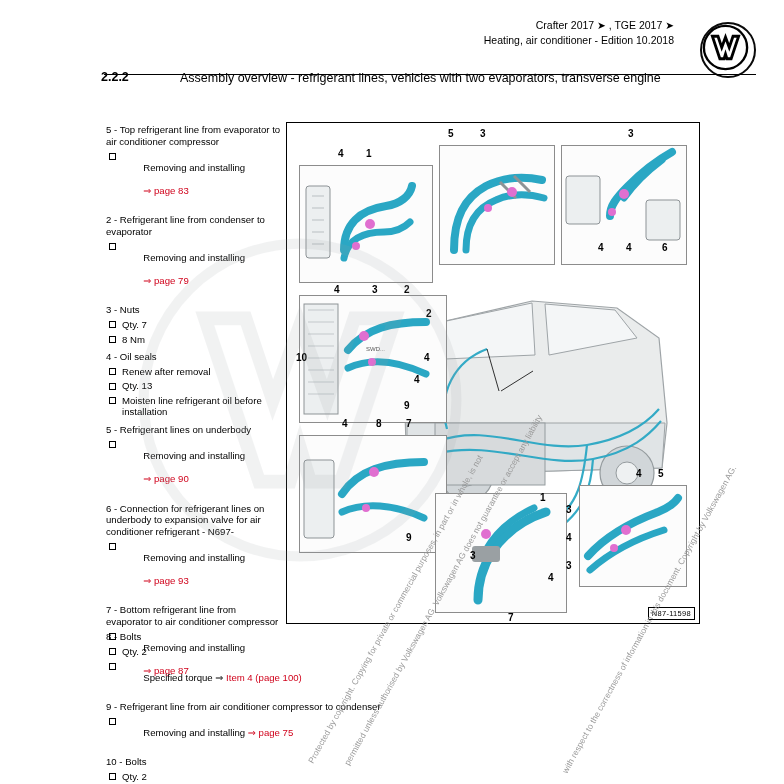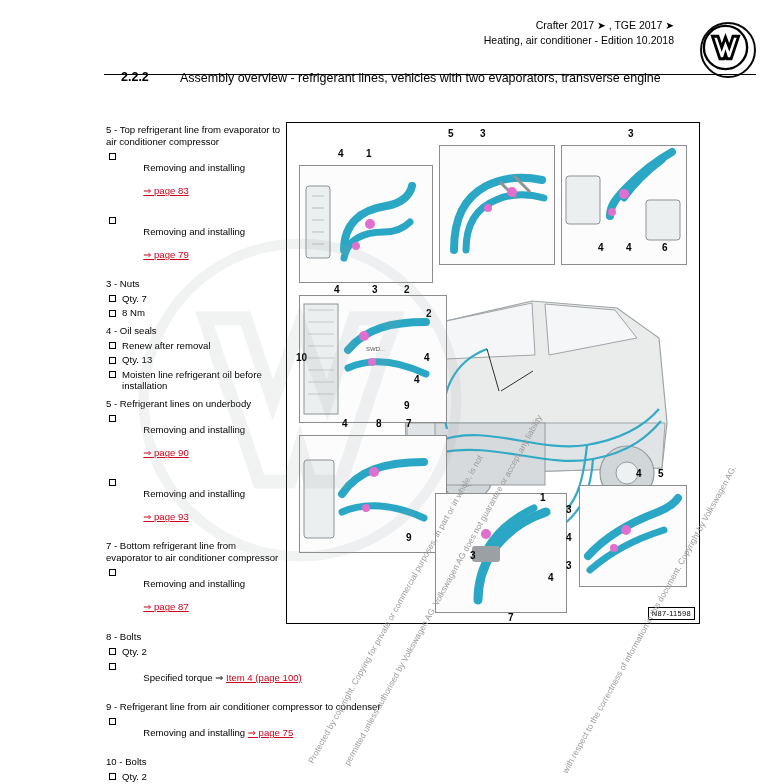--- a/index.html
+++ b/index.html
@@ -26,42 +26,42 @@
     border-radius:50%;border:2.5px solid #0a0a0a;
     background:#fff;
   }
   .vw-logo svg{display:block;}
   .header-rule{
     position:absolute;left:104px;right:28px;top:56px;height:1px;background:#000;
   }
 
   
   .sec-num{
-    position:absolute;left:121px;top:70px;font-size:12.5px;font-weight:bold;
+    position:absolute;left:101px;top:70px;font-size:12.5px;font-weight:bold;
   }
   .sec-title{
     position:absolute;left:180px;top:70px;width:540px;
     font-size:12.5px;font-weight:normal;line-height:17px;
   }
 
   
   .list{
     position:absolute;left:106px;top:124px;width:176px;
     font-size:9.6px;line-height:11.6px;
   }
   .item{margin-bottom:6px;}
   .item-title{white-space:pre-wrap;}
   .sub{
     position:relative;padding-left:16px;margin-top:3px;white-space:pre-wrap;
   }
   .sub:before{
     content:"";position:absolute;left:3px;top:2.5px;width:5px;height:5px;
     border:1px solid #000;background:#fff;
   }
-  .lnk{color:#d0021b;text-decoration:underline;}
+  .lnk{color:#d0021b;}
   .wide{width:420px;}
 
   
   .bottom{
     position:absolute;left:106px;top:631px;width:470px;
     font-size:9.6px;line-height:11.6px;
   }
   .bottom .item{margin-bottom:6px;}
 
   
@@ -121,20 +121,21 @@
 
     <div class="item">
       <div class="item-title">5 - Top refrigerant line from evaporator to air conditioner compressor</div>
       <div class="sub">
         <span>Removing and installing</span><br>
         <span class="lnk">⇒ page 83</span>
       </div>
     </div>
 
     <div class="item">
+      <div class="item-title">2 - Refrigerant line from condenser to evaporator</div>
       <div class="sub">
         <span>Removing and installing</span><br>
         <span class="lnk">⇒ page 79</span>
       </div>
     </div>
 
     <div class="item">
       <div class="item-title">3 - Nuts</div>
       <div class="sub">Qty. 7</div>
       <div class="sub">8 Nm</div>
@@ -149,20 +150,21 @@
 
     <div class="item">
       <div class="item-title">5 - Refrigerant lines on underbody</div>
       <div class="sub">
         <span>Removing and installing</span><br>
         <span class="lnk">⇒ page 90</span>
       </div>
     </div>
 
     <div class="item">
+      <div class="item-title">6 - Connection for refrigerant lines on underbody to expansion valve for air conditioner refrigerant - N697-</div>
       <div class="sub">
         <span>Removing and installing</span><br>
         <span class="lnk">⇒ page 93</span>
       </div>
     </div>
 
     <div class="item">
       <div class="item-title">7 - Bottom refrigerant line from evaporator to air conditioner compressor</div>
       <div class="sub">
         <span>Removing and installing</span><br>

